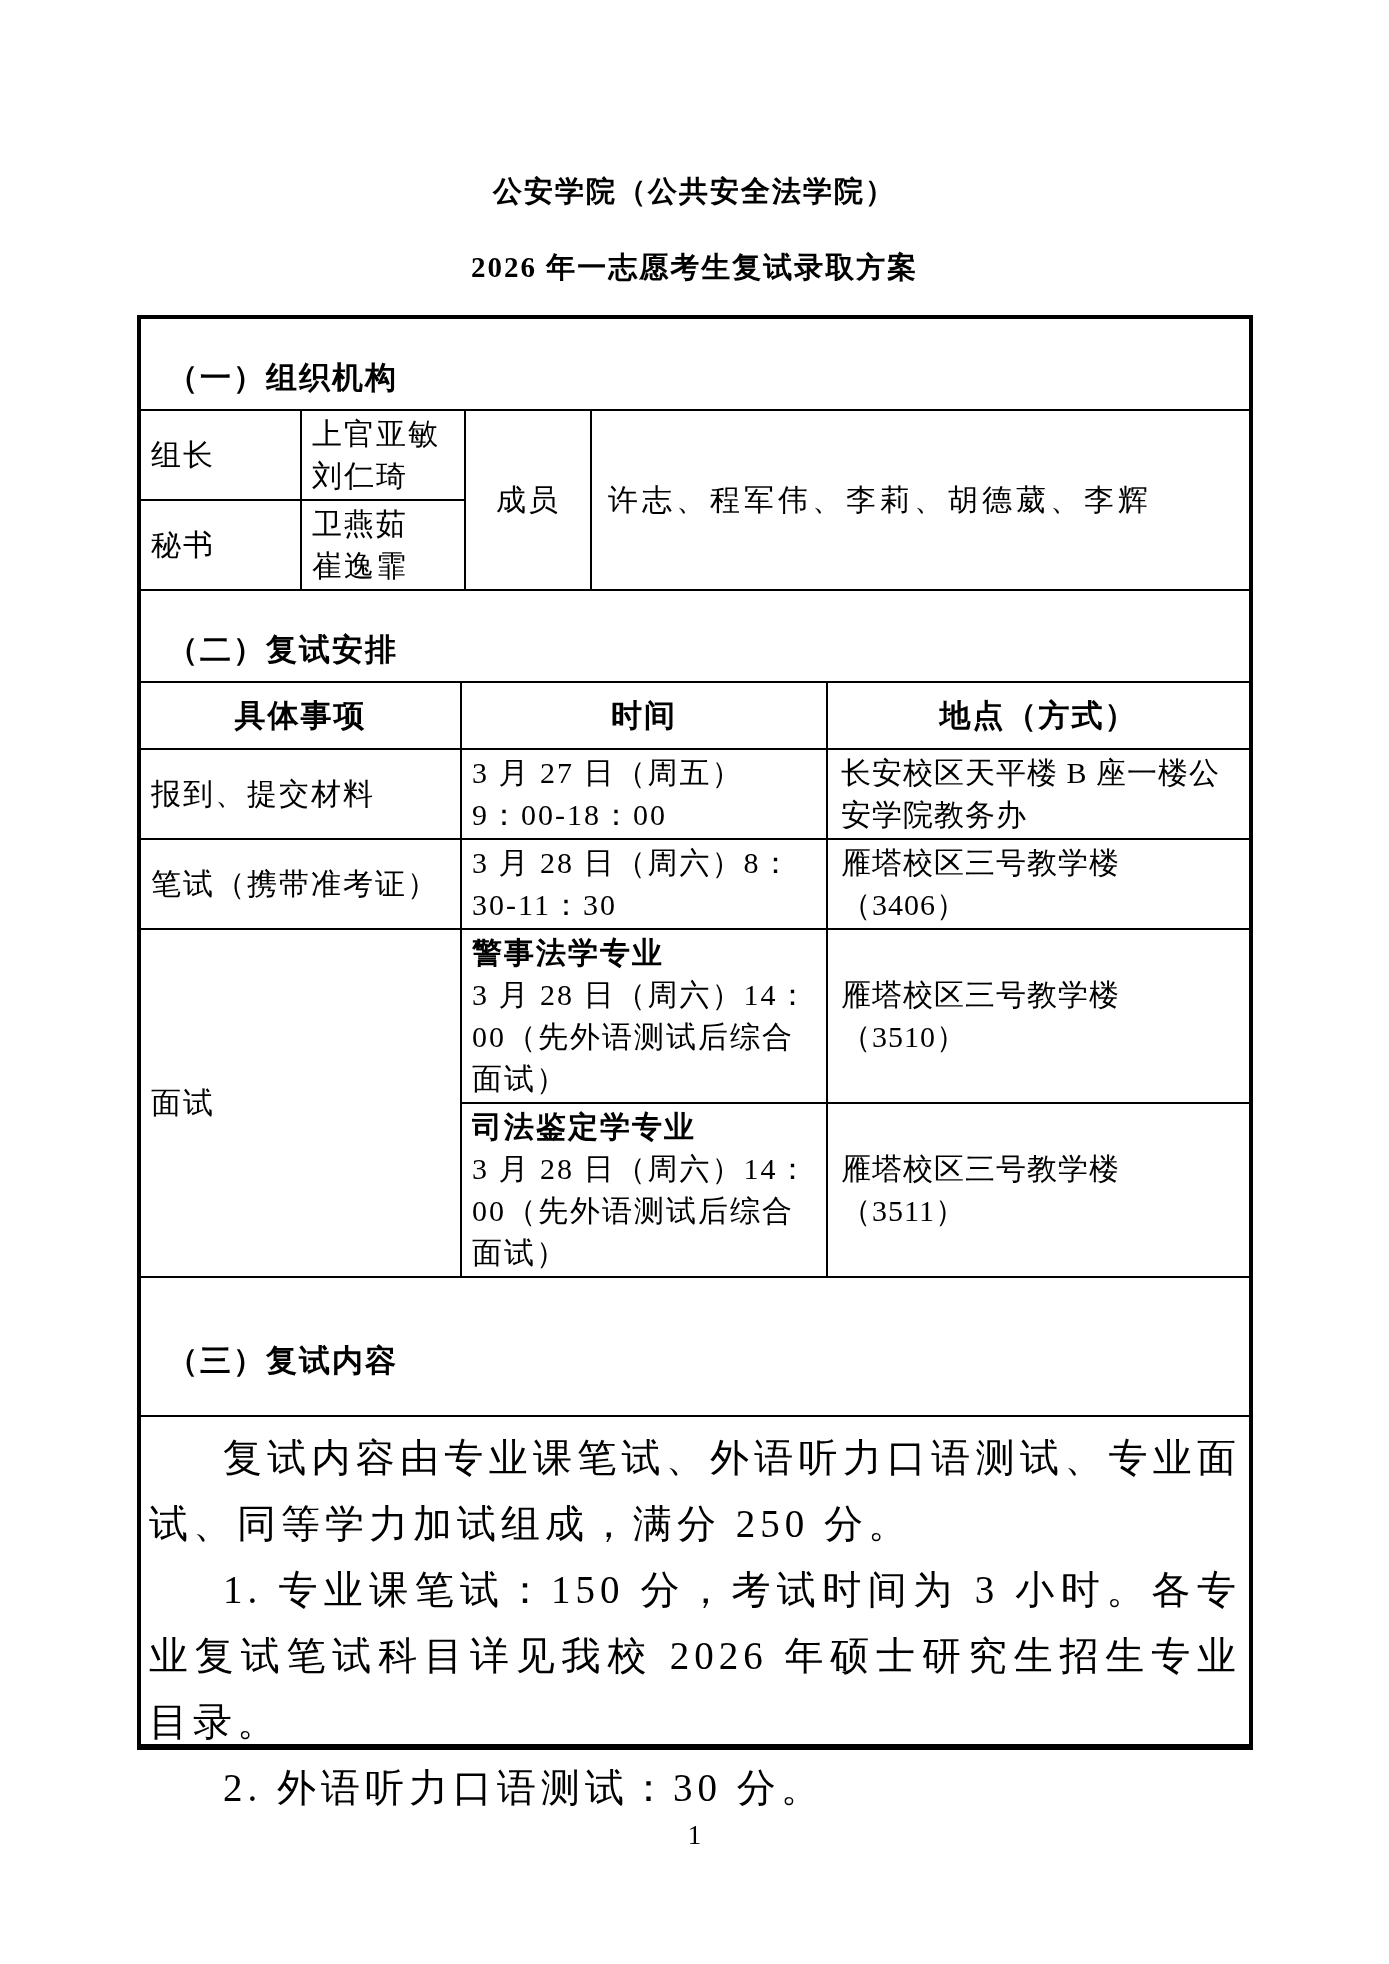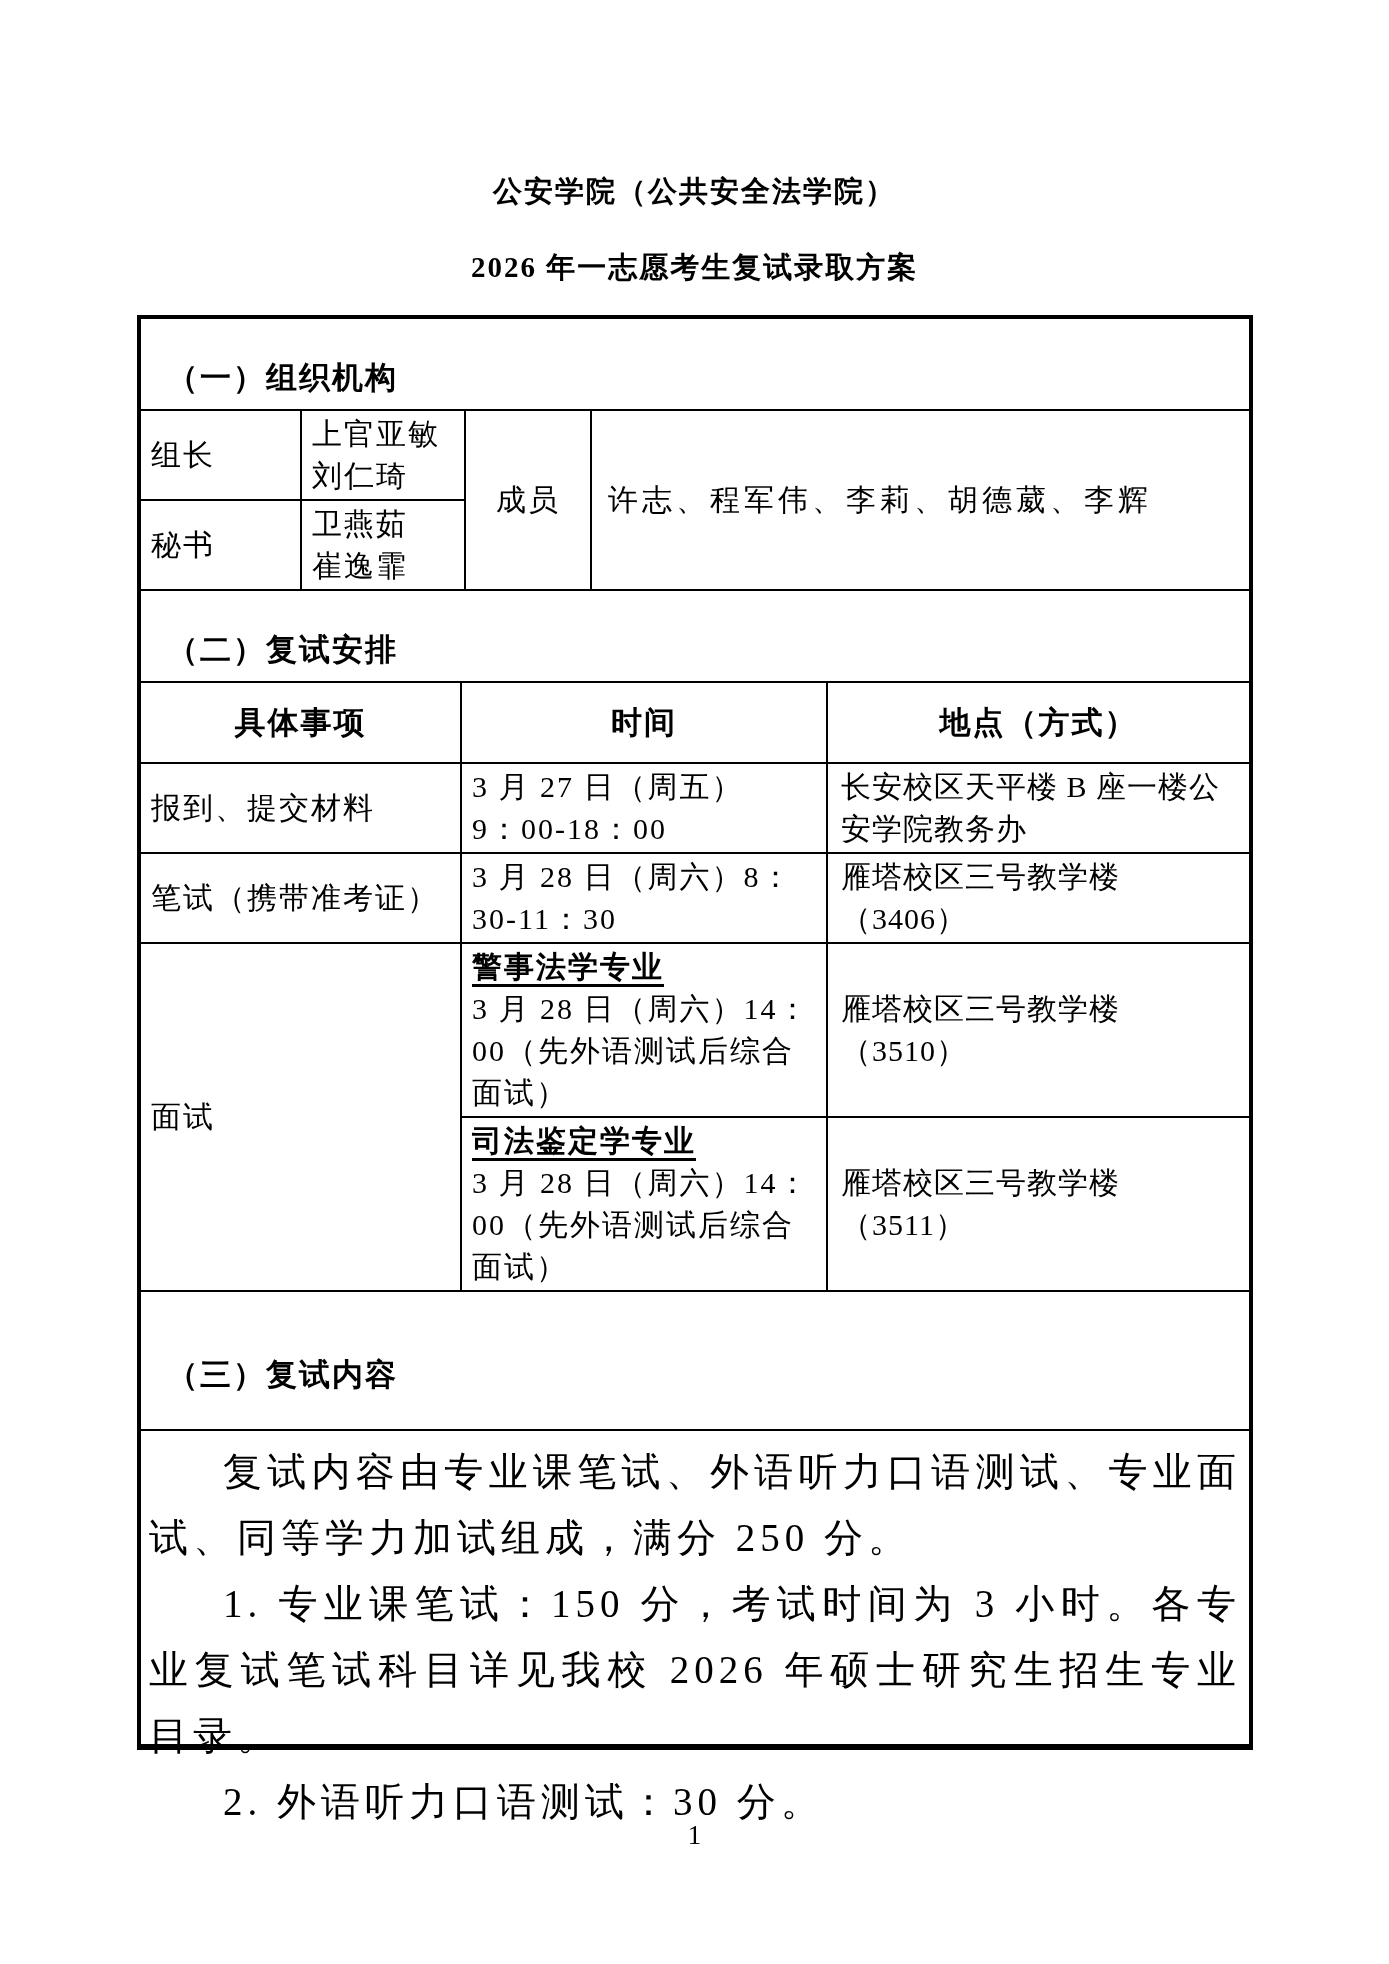--- a/index.html
+++ b/index.html
@@ -64,31 +64,30 @@
   
   table.org col.c1{width:160px;}
   table.org col.c2{width:164px;}
   table.org col.c3{width:126px;}
   tr.h85{height:85px;}
   tr.h86{height:86px;}
 
   
   table.sched col.c1{width:320px;}
   table.sched col.c2{width:366px;}
-  tr.h68{height:80px;}
+  tr.h68{height:66px;}
   tr.h87{height:87px;}
   tr.h83{height:83px;}
   tr.h171{height:171px;}
 
   th{font-weight:bold;text-align:center;font-size:31px;}
   .cell-center{text-align:center;}
   .multiline{white-space:pre-line;}
   .major{
     font-weight:bold;
-    text-decoration:underline;
     text-decoration-thickness:3px;
     text-underline-offset:7px;
   }
   .loc{letter-spacing:1px;padding-left:13px;}
   .member-list{padding-left:16px;letter-spacing:4px;}
 
   .body-text{
     box-sizing:border-box;
     height:462px;
     padding:8px 8px 0 8px;

